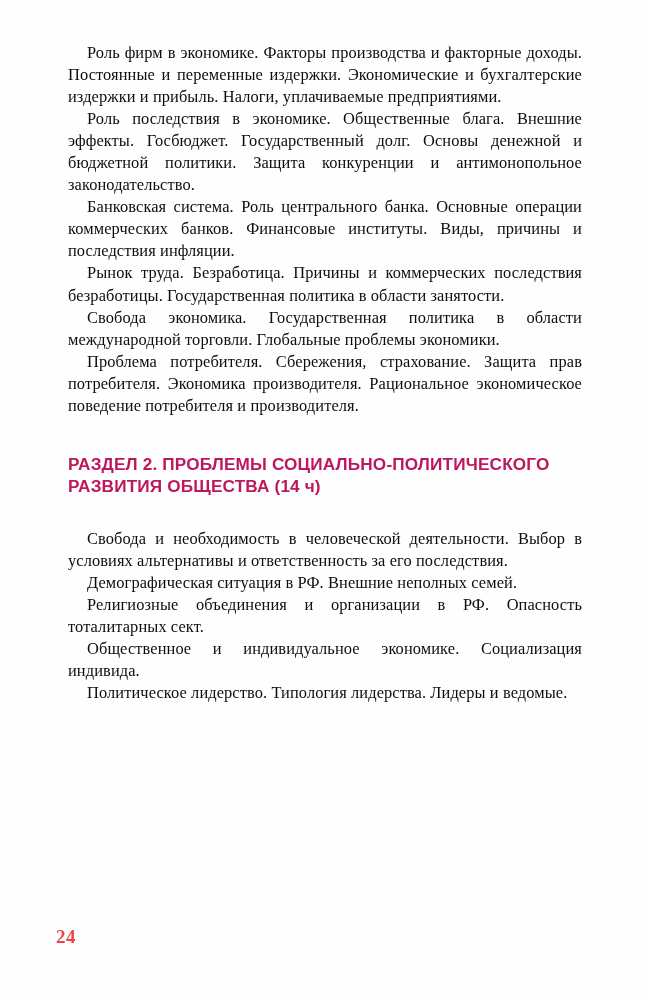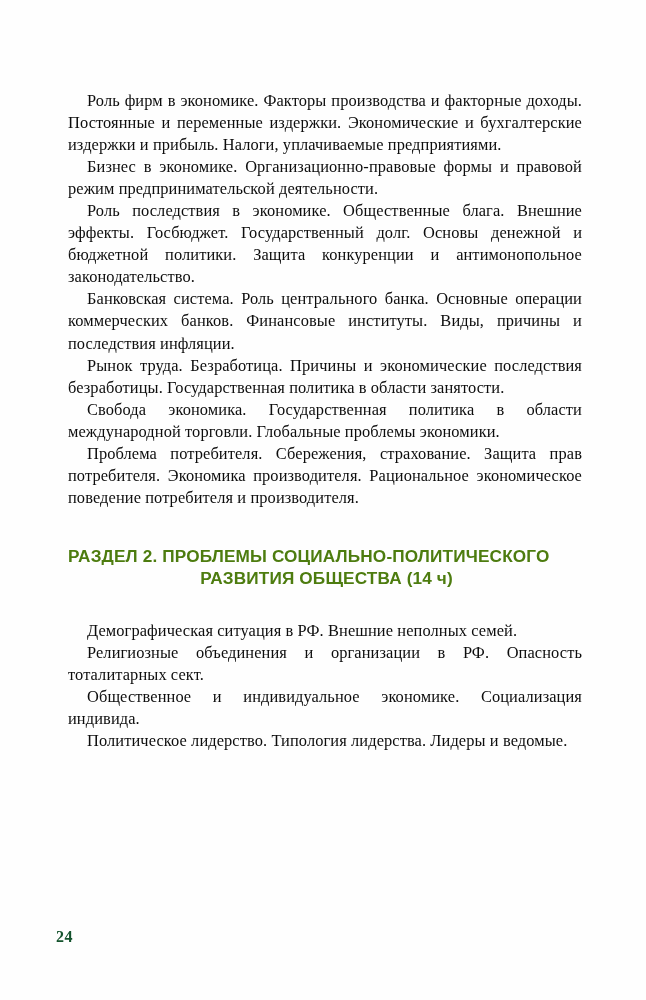--- a/index.html
+++ b/index.html
@@ -26,21 +26,20 @@
     height: 1000px;
     background: #fefefe;
   }
 
   
   .content {
     position: absolute;
     left: 68px;
     top: 42px;
     width: 514px;
-    margin-top: 48px;
   }
 
   p.para {
     margin: 0;
     font-size: 16.4px;
     line-height: 22.05px;
     text-align: justify;
     text-indent: 19px;
     hyphens: manual;
     word-spacing: 0px;
@@ -49,80 +48,80 @@
 
   
   .section-heading {
     margin: 0;
     padding: 0;
     font-family: "Liberation Sans", "DejaVu Sans", sans-serif;
     font-weight: bold;
     font-size: 17.2px;
     line-height: 22.6px;
     letter-spacing: 0.15px;
-    color: #4d7c0f;
+    color: #be185d;
     text-align: center;
     width: 517px;
   }
   .section-heading .hl1 {
     display: block;
     text-align: left;
     white-space: nowrap;
   }
   .section-heading .hl2 {
     display: block;
-    text-align: center;
+    text-align: left;
   }
 
   .gap-before-heading { height: 36px; }
   .gap-after-heading  { height: 30px; }
 
   .folio {
     position: absolute;
     left: 56px;
     top: 927px;
     font-family: "Liberation Serif", "DejaVu Serif", serif;
     font-weight: bold;
-    font-size: 16px;
+    font-size: 19px;
     line-height: 20px;
-    color: #14532d;
+    color: #ef4444;
     letter-spacing: 0.4px;
   }
 </style>
 </head>
 <body>
 
 <div class="page">
 
   <div class="content">
 
     <p class="para">Роль фирм в экономике. Факторы производства и фак­торные доходы. Постоянные и переменные издержки. Экономические и бухгалтерские издержки и прибыль. Налоги, уплачиваемые предприятиями.</p>
 
-    <p class="para">Бизнес в экономике. Организационно-правовые формы и правовой режим предпринимательской деятельности.</p>
 
 
     <p class="para">Роль последствия в экономике. Общественные блага. Внешние эффекты. Госбюджет. Государственный долг. Основы денежной и бюджетной политики. Защита конку­ренции и антимонопольное законодательство.</p>
 
     <p class="para">Банковская система. Роль центрального банка. Основ­ные операции коммерческих банков. Финансовые инсти­туты. Виды, причины и последствия инфляции.</p>
 
-    <p class="para">Рынок труда. Безработица. Причины и экономические последствия безработицы. Государственная политика в области занятости.</p>
+    <p class="para">Рынок труда. Безработица. Причины и коммерческих последствия безработицы. Государственная политика в области занятости.</p>
 
     <p class="para">Свобода экономика. Государственная политика в об­ласти международной торговли. Глобальные проблемы экономики.</p>
 
     <p class="para">Проблема потребителя. Сбережения, страхование. За­щита прав потребителя. Экономика производителя. Рацио­нальное экономическое поведение потребителя и произво­дителя.</p>
 
     <div class="gap-before-heading"></div>
 
     <div class="section-heading">
       <span class="hl1">РАЗДЕЛ 2. ПРОБЛЕМЫ СОЦИАЛЬНО-ПОЛИТИЧЕСКОГО</span>
       <span class="hl2">РАЗВИТИЯ ОБЩЕСТВА (14 ч)</span>
     </div>
 
     <div class="gap-after-heading"></div>
 
+    <p class="para">Свобода и необходимость в человеческой деятельности. Выбор в условиях альтернативы и ответственность за его последствия.</p>
 
     <p class="para">Демографическая ситуация в РФ. Внешние неполных семей.</p>
 
     <p class="para">Религиозные объединения и организации в РФ. Опас­ность тоталитарных сект.</p>
 
     <p class="para">Общественное и индивидуальное экономике. Социализа­ция индивида.</p>
 
 
 
     <p class="para">Политическое лидерство. Типология лидерства. Лиде­ры и ведомые.</p>

